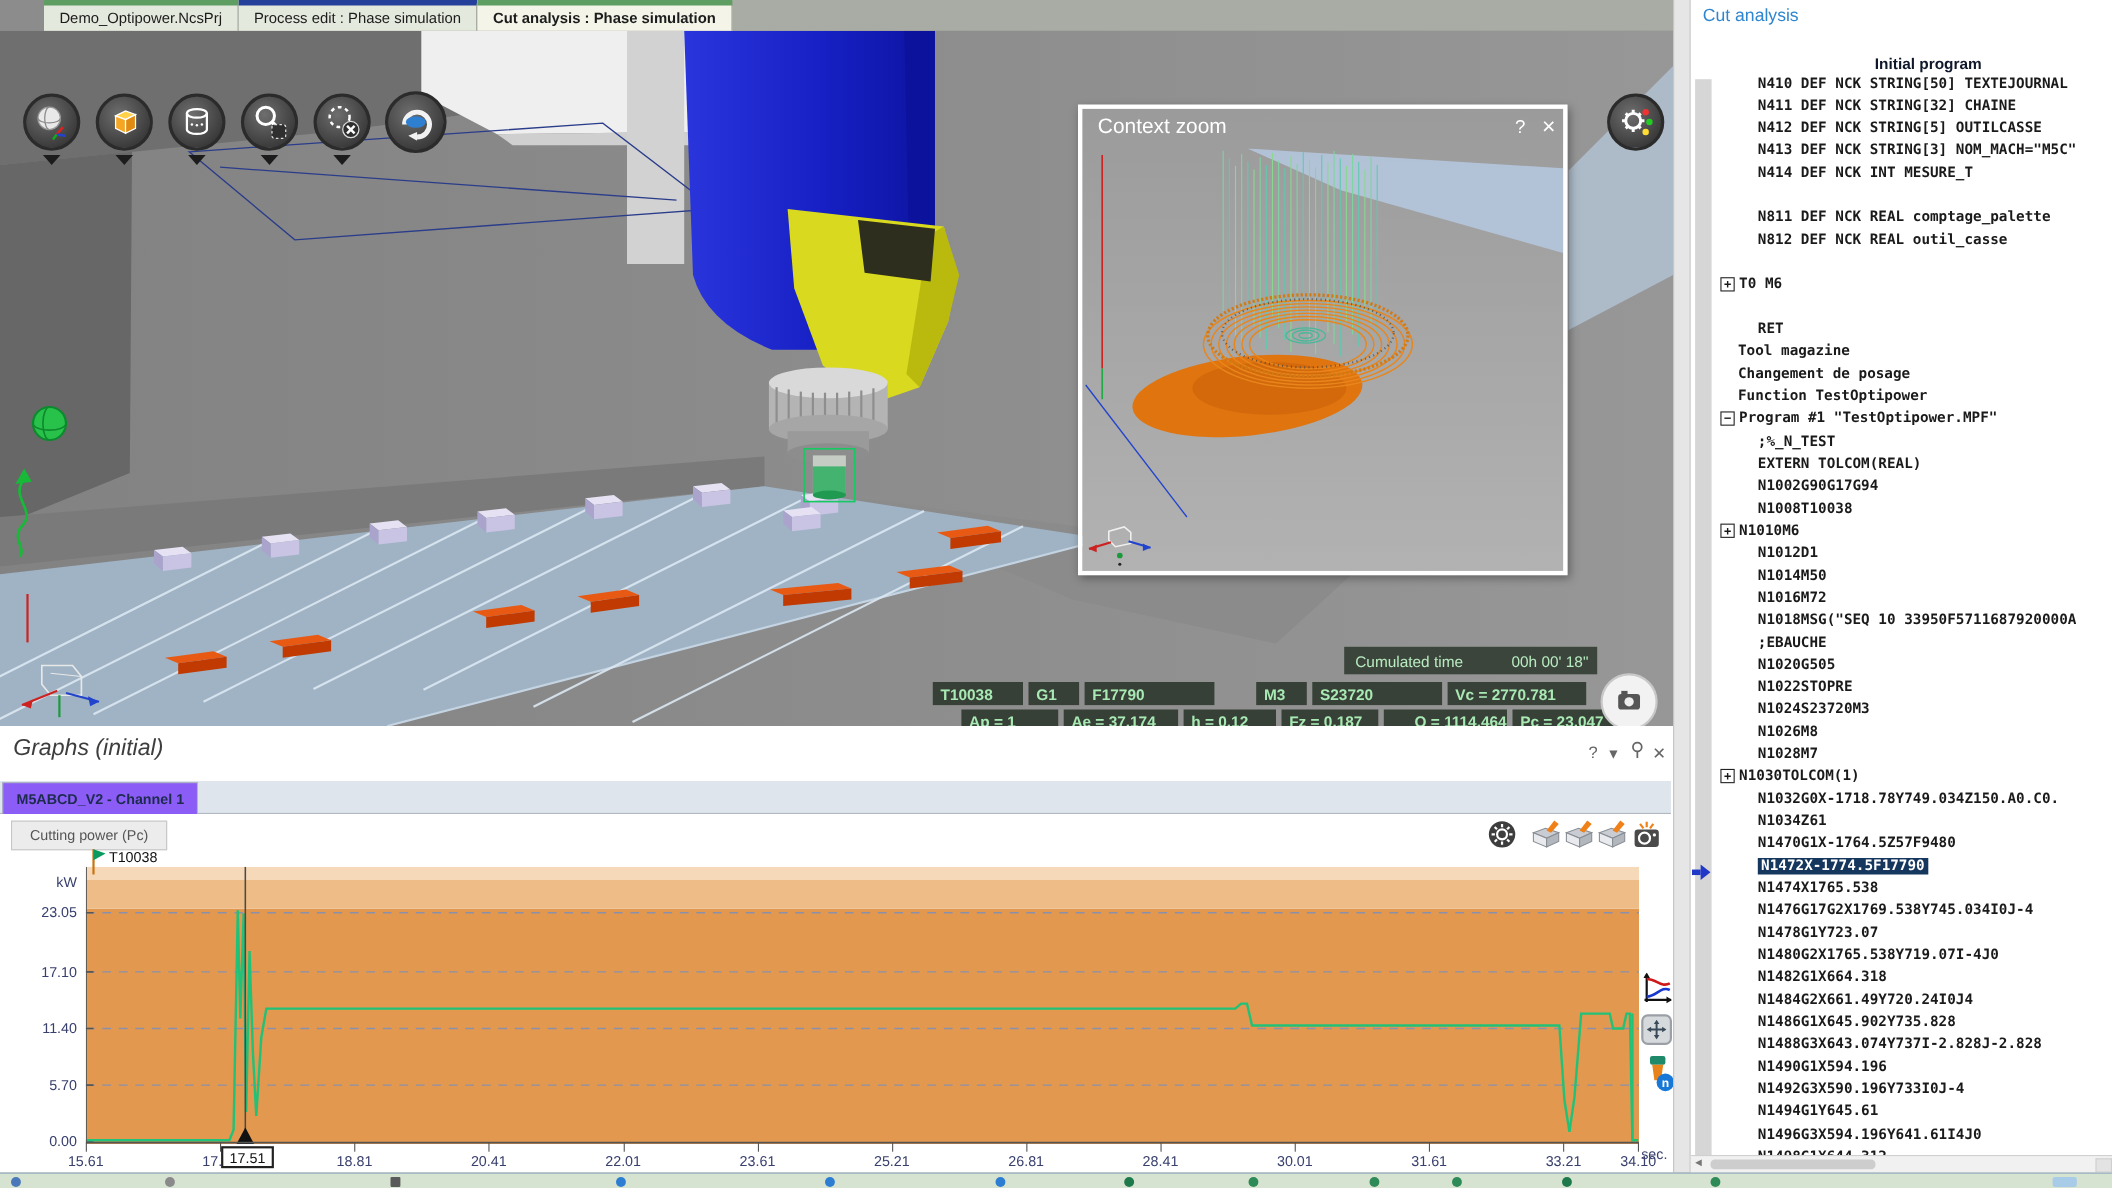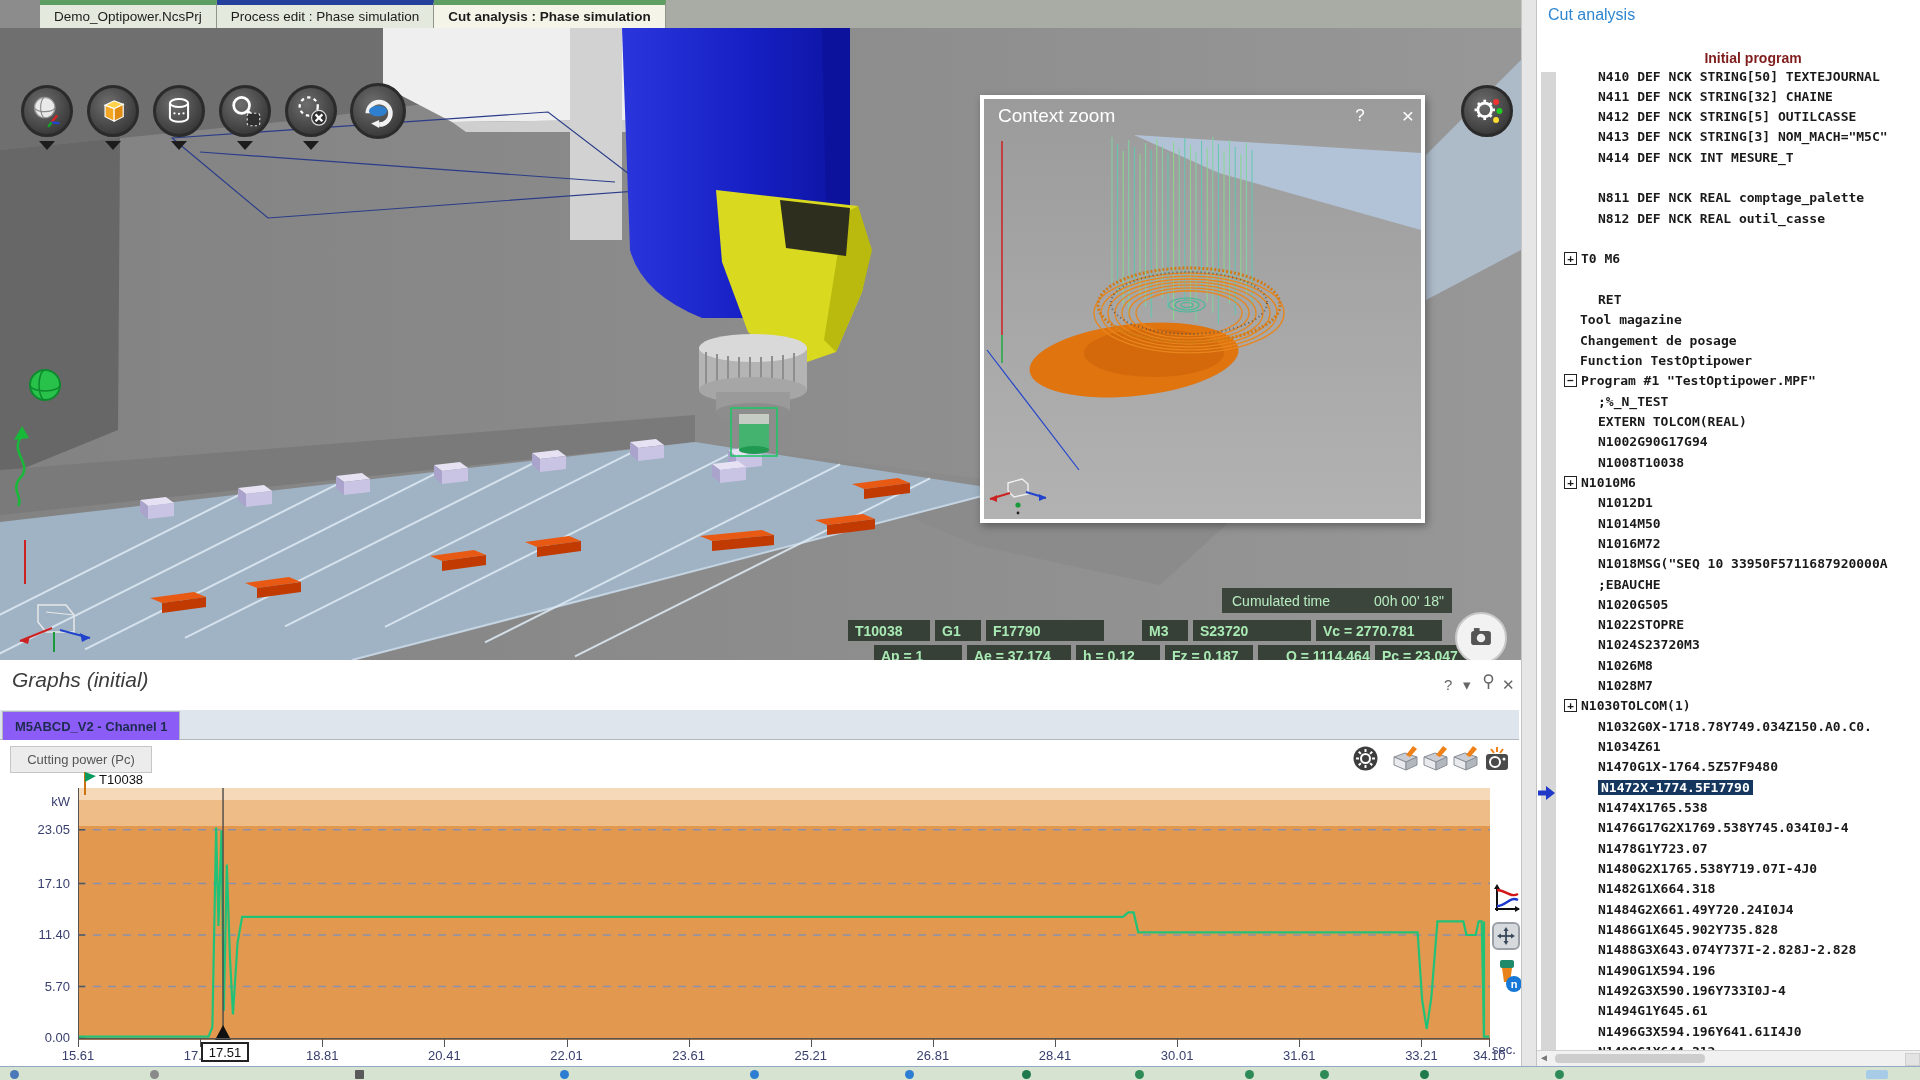--- a/index.html
+++ b/index.html
@@ -18,21 +18,21 @@
   .tbtn{position:absolute;width:52px;height:52px;border-radius:50%;
         background:radial-gradient(circle at 40% 35%,#6e6e6e,#3a3a3a 75%);
         border:3px solid #2b2b2b;box-sizing:border-box;display:flex;align-items:center;justify-content:center;}
   .tbtn svg{width:34px;height:34px;}
   .tri{position:absolute;width:0;height:0;border-left:8px solid transparent;
        border-right:8px solid transparent;border-top:9px solid #1c1c1c;}
   
   #ctxwin{left:980px;top:67px;width:445px;height:428px;border:4px solid #ffffff;
           box-sizing:border-box;background:linear-gradient(#9b9b9b,#b2b2b2);
           box-shadow:2px 3px 8px rgba(0,0,0,.35);}
-  #ctxhead{position:absolute;left:0;top:0;width:100%;height:34px;display:flex;align-items:center;gap:22px;}
+  #ctxhead{position:absolute;left:0;top:0;width:100%;height:34px;display:flex;align-items:center;}
   #ctxtitle{color:#fff;font-size:19px;margin-left:14px;flex:1;}
   .ctxbtn{color:#fff;font-size:17px;width:26px;text-align:center;}
   
   #cumtime{left:1222px;top:560px;width:230px;height:25px;background:rgba(52,62,52,.92);
            display:flex;align-items:center;color:#b8ecc0;font-size:14px;}
   #cumtime .lbl{margin-left:10px;flex:1;}
   #cumtime .val{margin-right:8px;}
   .statrow{position:absolute;display:flex;gap:5px;}
   .scell{background:rgba(47,58,47,.92);color:#a9e9b4;font-size:14px;font-weight:bold;
          height:21px;display:flex;align-items:center;padding-left:7px;box-sizing:border-box;}
@@ -53,21 +53,21 @@
   .xtickmark{position:absolute;width:1px;height:8px;background:#555;}
   #cursorbox{position:absolute;width:44px;height:17px;background:#fff;border:2px solid #222;
              font-size:13px;display:flex;align-items:center;justify-content:center;color:#111;}
   #flaglab{position:absolute;font-size:13px;color:#111;}
   .ctoolbtn{position:absolute;display:flex;align-items:center;justify-content:center;}
   
   #splitter{left:1521px;top:0;width:16px;height:1066px;background:#e6e6e6;
             border-left:1px solid #c4c4c4;border-right:1px solid #c4c4c4;box-sizing:border-box;}
   #rpanel{left:1537px;top:0;width:383px;height:1066px;background:#ffffff;overflow:hidden;}
   #rtitle{left:11px;top:6px;font-size:16px;color:#2e86d0;}
-  #proghead{left:61px;top:50px;width:310px;text-align:center;font-size:14px;font-weight:bold;color:#7f1d1d;}
+  #proghead{left:61px;top:50px;width:310px;text-align:center;font-size:14px;font-weight:bold;color:#0f172a;}
   #gutter{left:4px;top:72px;width:15px;height:978px;background:#d6d6d6;}
   .ln{position:absolute;left:0;width:383px;height:20px;font-family:"DejaVu Sans Mono",monospace;
       font-size:13px;font-weight:bold;color:#1a1a1a;white-space:nowrap;display:flex;align-items:center;}
   .ln .txt{display:inline-block;}
   .pmbox{display:inline-flex;width:13px;height:13px;border:1.5px solid #222;background:#fff;
          box-sizing:border-box;align-items:center;justify-content:center;font-size:11px;font-weight:bold;
          margin-right:4px;flex:none;}
   .hlspan{background:#15375e;color:#fff;padding:0 3px;}
   #hscroll{left:0px;top:1050px;width:383px;height:16px;background:#f1f1f1;border-top:1px solid #d0d0d0;box-sizing:border-box;}
   #hthumb{position:absolute;left:18px;top:3px;width:150px;height:9px;background:#cdcdcd;border-radius:4px;}

